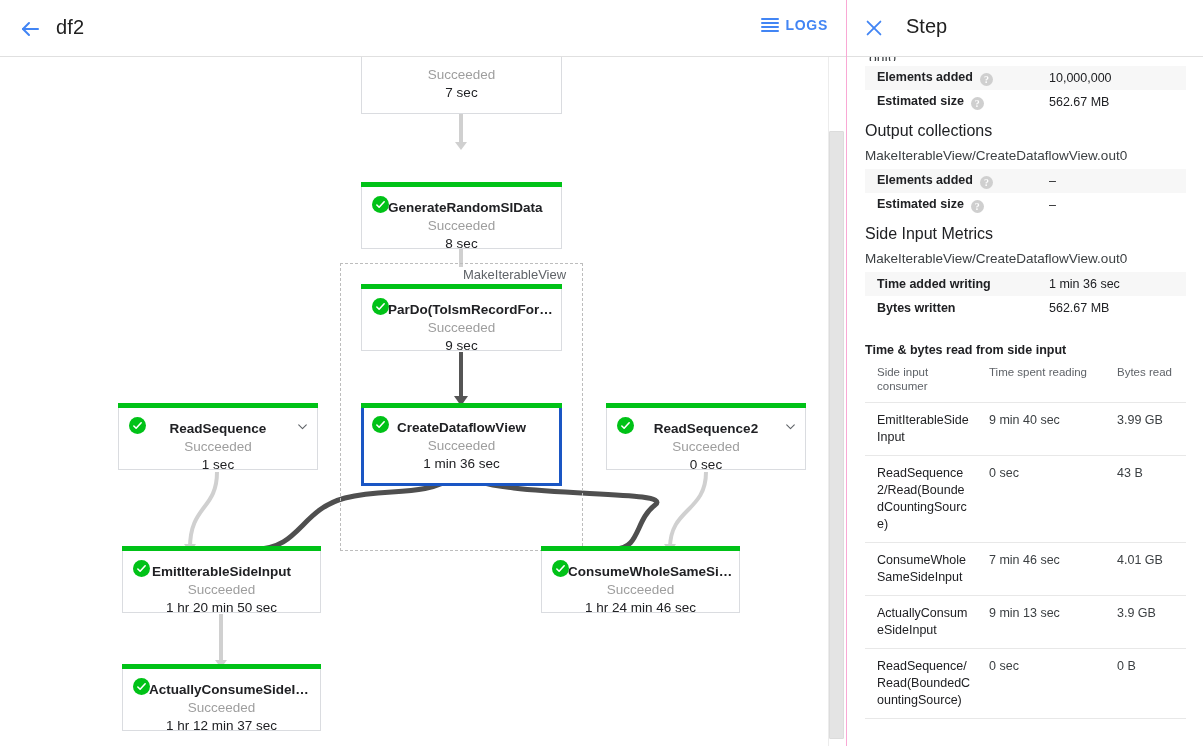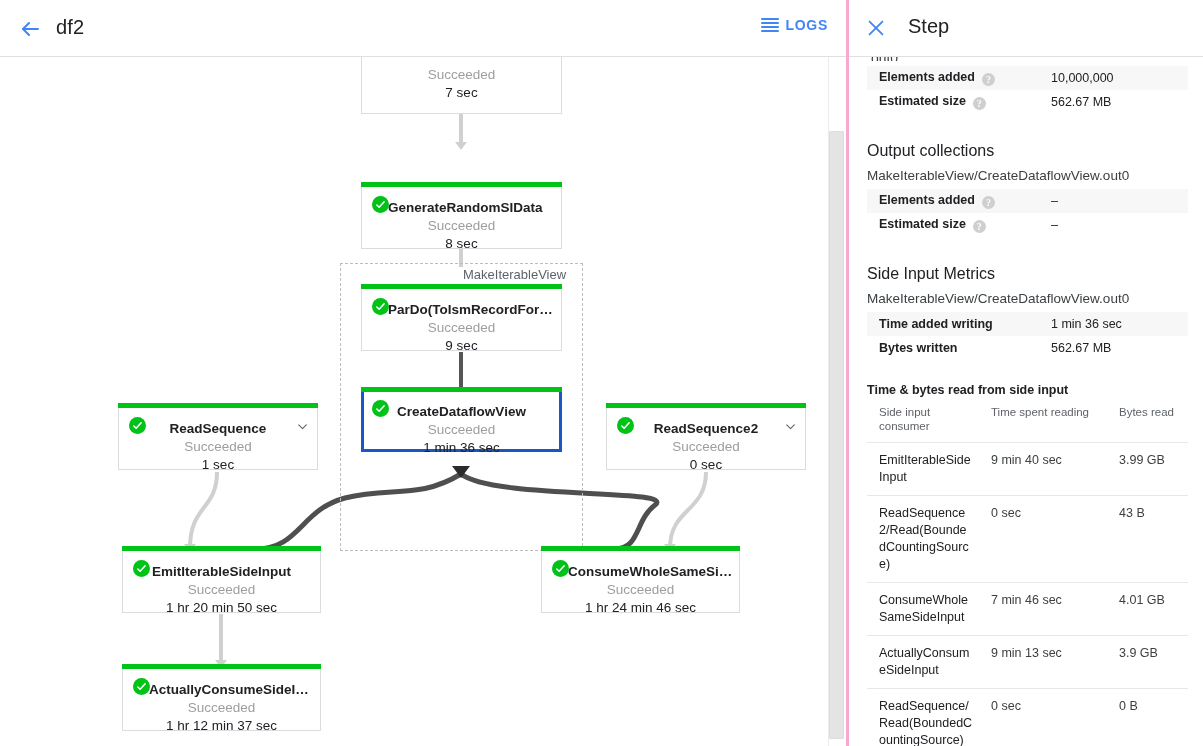--- a/index.html
+++ b/index.html
@@ -138,21 +138,21 @@
     background: #fff; border: 1px solid #dadce0;
     text-align: center;
   }
   #node-clipped .node-status { margin-top: 44px; }
 
   
   #right-pane {
     position: absolute; left: 846px; top: 0;
     width: 357px; height: 746px;
     background: #fff;
-    border-left: 3px solid #f9a8d4;
+    border-left: 1px solid #f9a8d4;
     overflow: hidden;
   }
   #panel-header {
     position: absolute; left: 0; top: 0;
     width: 357px; height: 57px;
     border-bottom: 1px solid #e0e0e0;
     background: #fff;
   }
   #panel-close {
     position: absolute; left: 16px; top: 17px;
@@ -197,21 +197,21 @@
     width: 13px; height: 13px; border-radius: 50%;
     background: #cfcfcf; color: #ffffff;
     font-size: 10px; line-height: 13px; text-align: center;
     font-weight: bold;
     font-family: "Liberation Serif", serif;
     cursor: pointer;
   }
 
   .section-title {
     font-size: 16px; color: #202124;
-    margin: 28px 0 0 0; font-weight: normal;
+    margin: 8px 0 0 0; font-weight: normal;
   }
   .collection-name {
     font-size: 13.5px; color: #3c4043;
     margin: 7px 0 0 0; word-break: break-all; line-height: 17px;
   }
 
   .sub-title {
     font-size: 12.5px; font-weight: bold; color: #202124;
     margin: 23px 0 0 0;
   }
@@ -333,21 +333,21 @@
         <div class="node-check">
           <svg width="11" height="11" viewBox="0 0 24 24" fill="none" stroke="#fff" stroke-width="3.4" stroke-linecap="round" stroke-linejoin="round">
               <polyline points="4 13 9 18 20 6"></polyline>
             </svg>
         </div>
         <div class="node-title">ParDo(ToIsmRecordFor…</div>
         <div class="node-status">Succeeded</div>
         <div class="node-duration">9 sec</div>
       </div>
 
-      <div class="node selected" style="left:361px; top:335px; width:201px; height:60px;">
+      <div class="node selected" style="left:361px; top:351px; width:201px; height:78px;">
         <div class="top-bar"></div>
         <div class="node-check" style="left:8px; top:8px;">
           <svg width="11" height="11" viewBox="0 0 24 24" fill="none" stroke="#fff" stroke-width="3.4" stroke-linecap="round" stroke-linejoin="round">
               <polyline points="4 13 9 18 20 6"></polyline>
             </svg>
         </div>
         <div class="node-title" style="margin-top:12px;">CreateDataflowView</div>
         <div class="node-status">Succeeded</div>
         <div class="node-duration">1 min 36 sec</div>
       </div>

